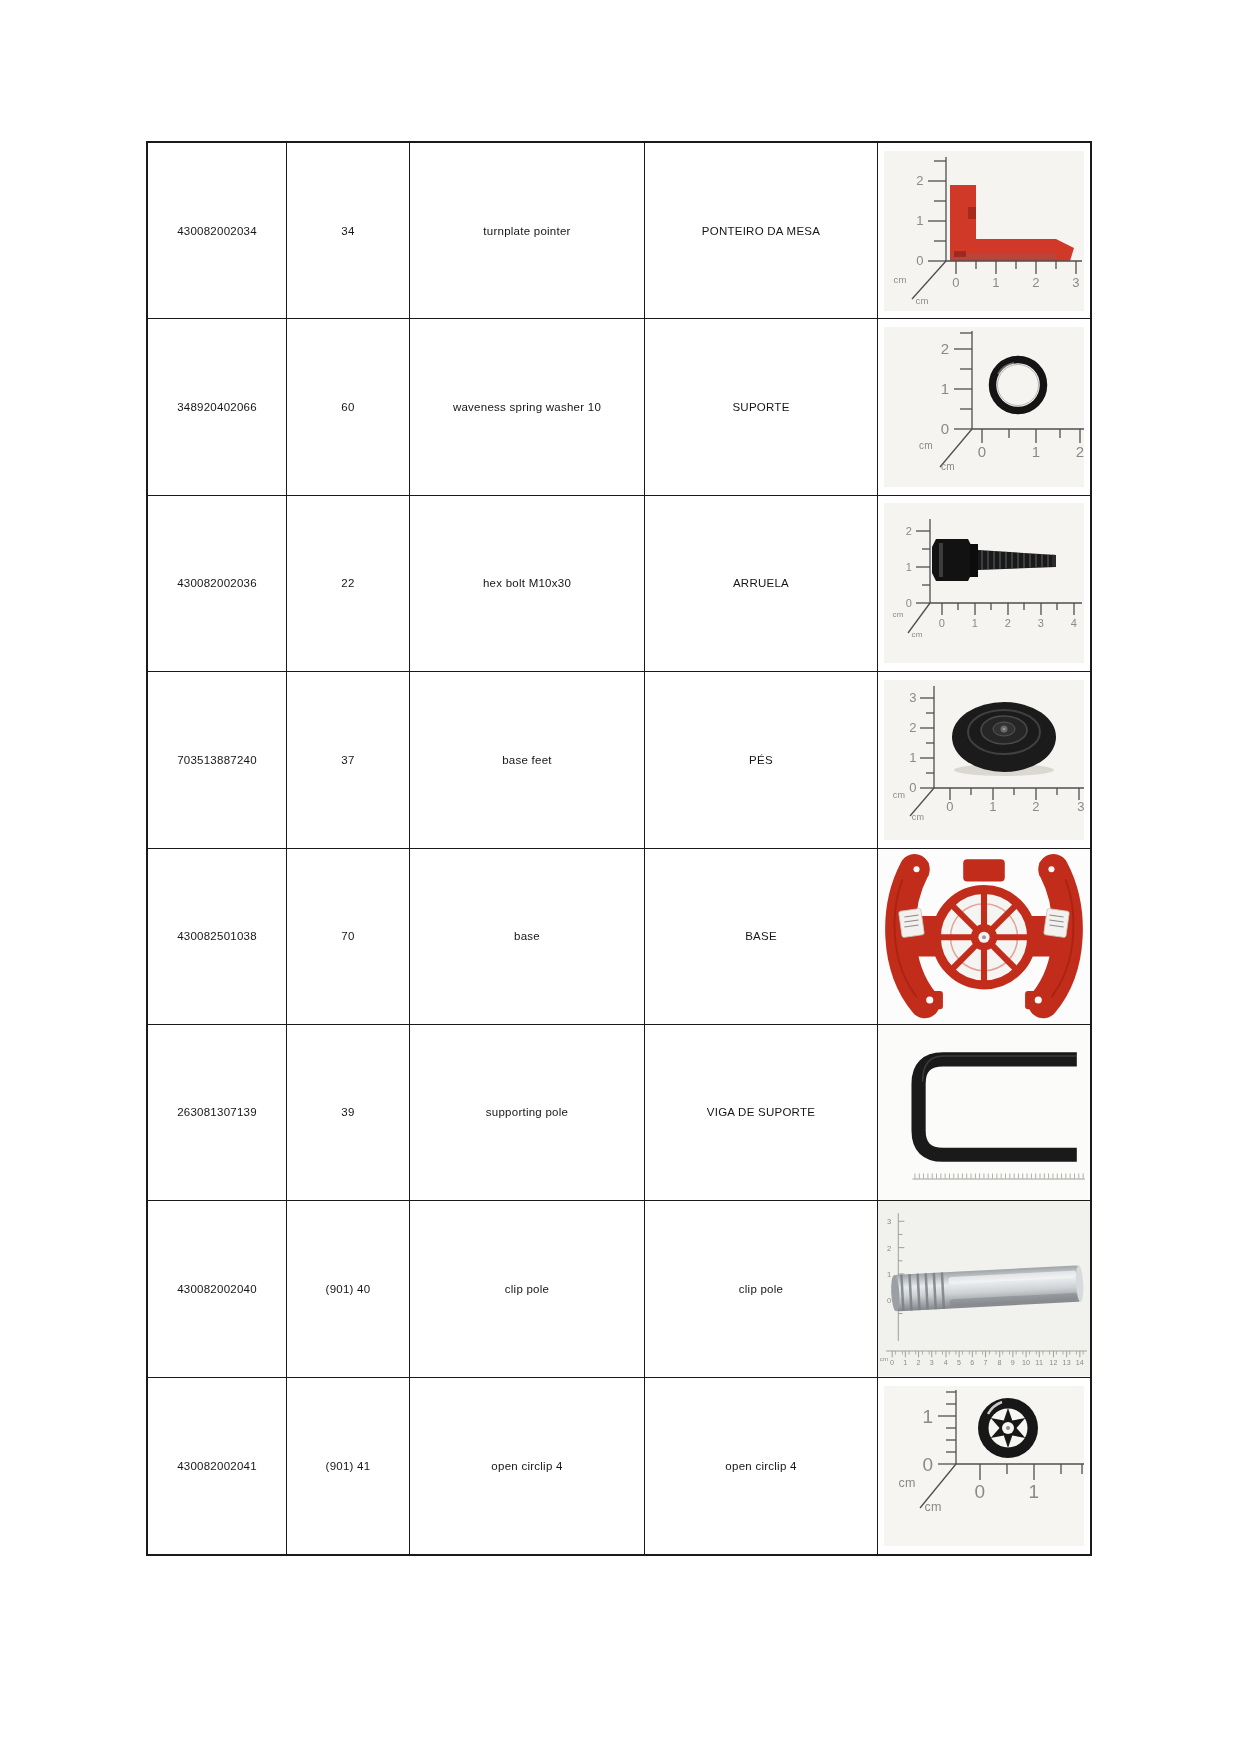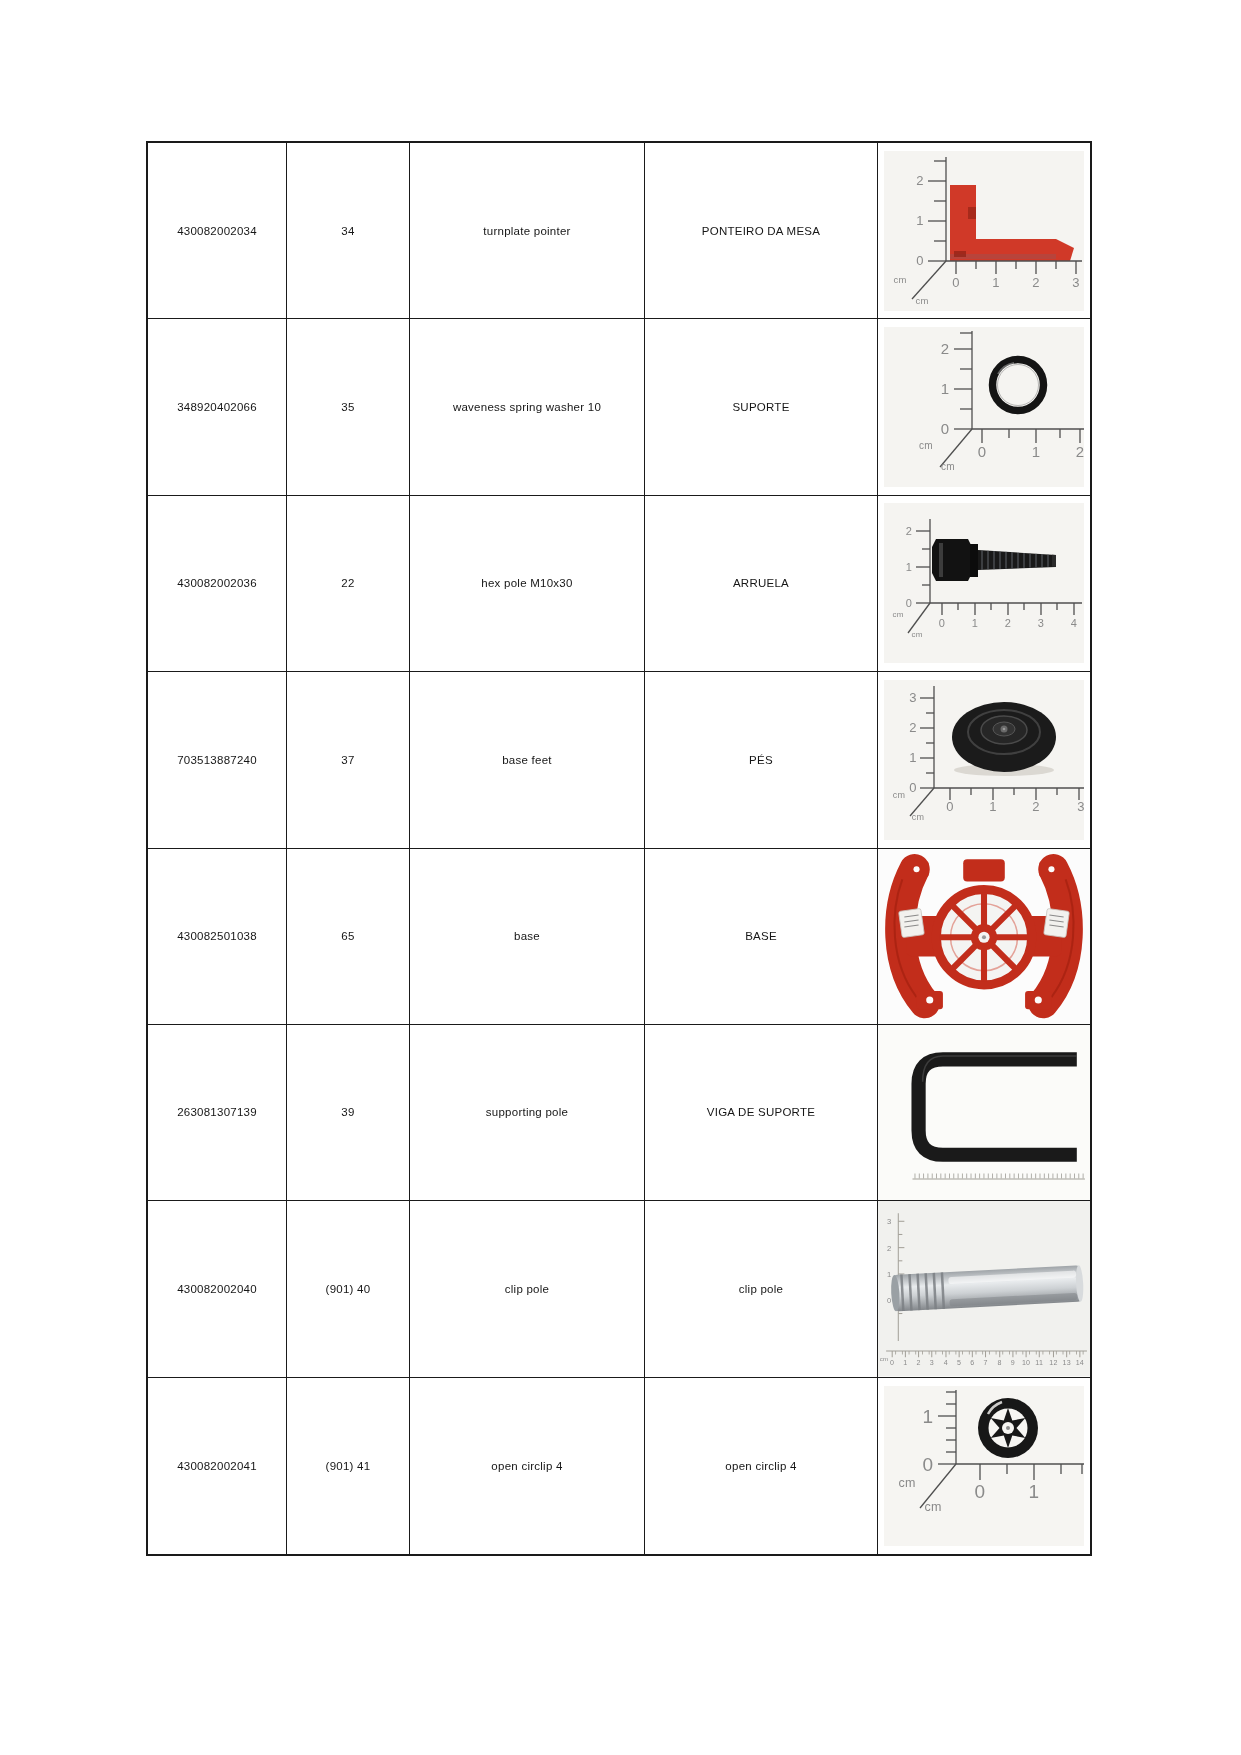--- a/index.html
+++ b/index.html
@@ -92,21 +92,21 @@
             <text x="16" y="132" font-size="9.5">cm</text>
             <text x="38" y="153" font-size="9.5">cm</text>
           </g>
         </svg>
       </div>
     </div>
   </div>
 
   <div class="row">
     <div class="cell">348920402066</div>
-    <div class="cell">35</div>
+    <div class="cell">60</div>
     <div class="cell">waveness spring washer 10</div>
     <div class="cell">SUPORTE</div>
     <div class="cell photo-cell">
       <div class="photo ph-std">
         <svg viewBox="0 0 200 160">
           <rect width="200" height="160" fill="#f5f4f1"></rect>
           <g>
             <line class="r" x1="88" y1="4" x2="88" y2="102"></line>
             <line class="r" x1="70" y1="22" x2="88" y2="22"></line>
               <line class="r" x1="70" y1="62" x2="88" y2="62"></line>
@@ -138,21 +138,21 @@
             <text x="64" y="143" font-size="10">cm</text>
           </g>
         </svg>
       </div>
     </div>
   </div>
 
   <div class="row">
     <div class="cell">430082002036</div>
     <div class="cell">22</div>
-    <div class="cell">hex pole M10x30</div>
+    <div class="cell">hex bolt M10x30</div>
     <div class="cell">ARRUELA</div>
     <div class="cell photo-cell">
       <div class="photo ph-std">
         <svg viewBox="0 0 200 160">
           <rect width="200" height="160" fill="#f5f4f1"></rect>
           <g>
             <line class="r" x1="46" y1="16" x2="46" y2="100"></line>
             <line class="r" x1="32" y1="28" x2="46" y2="28"></line>
               <line class="r" x1="32" y1="64" x2="46" y2="64"></line>
               <line class="r" x1="32" y1="100" x2="46" y2="100"></line>
@@ -255,21 +255,21 @@
             <text x="15" y="118" font-size="9">cm</text>
             <text x="34" y="140" font-size="9">cm</text>
           </g>
         </svg>
       </div>
     </div>
   </div>
 
   <div class="row">
     <div class="cell">430082501038</div>
-    <div class="cell">65</div>
+    <div class="cell">70</div>
     <div class="cell">base</div>
     <div class="cell">BASE</div>
     <div class="cell photo-cell">
       <div class="photo ph-full">
         <svg viewBox="0 0 209 173" preserveAspectRatio="none">
           <rect width="209" height="173" fill="#fcfcfc"></rect>
           <g>
             <rect x="26" y="12" width="24" height="16" rx="3" style="fill:var(--base-red)"></rect>
             <rect x="159" y="12" width="24" height="16" rx="3" style="fill:var(--base-red)"></rect>
             <path d="M 36,20 C 16,58 16,116 46,152" stroke="var(--base-red)" stroke-width="30" fill="none" stroke-linecap="round"></path>

